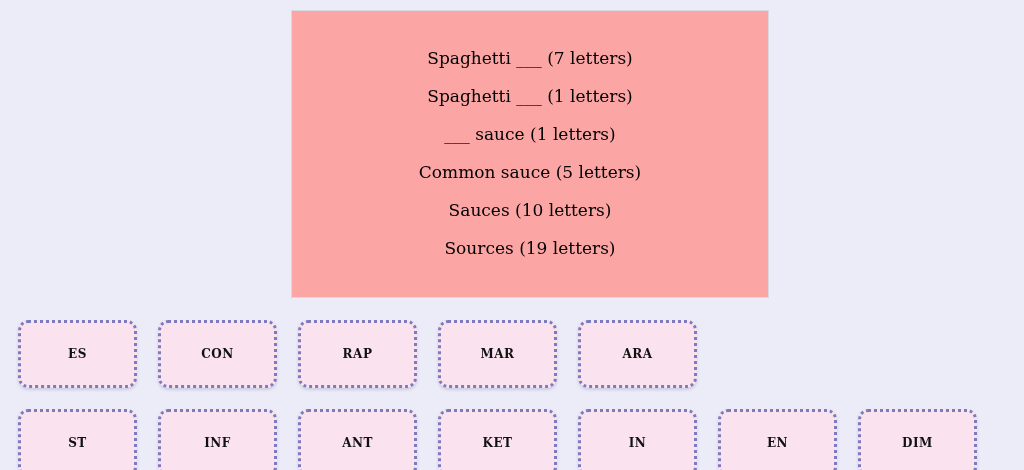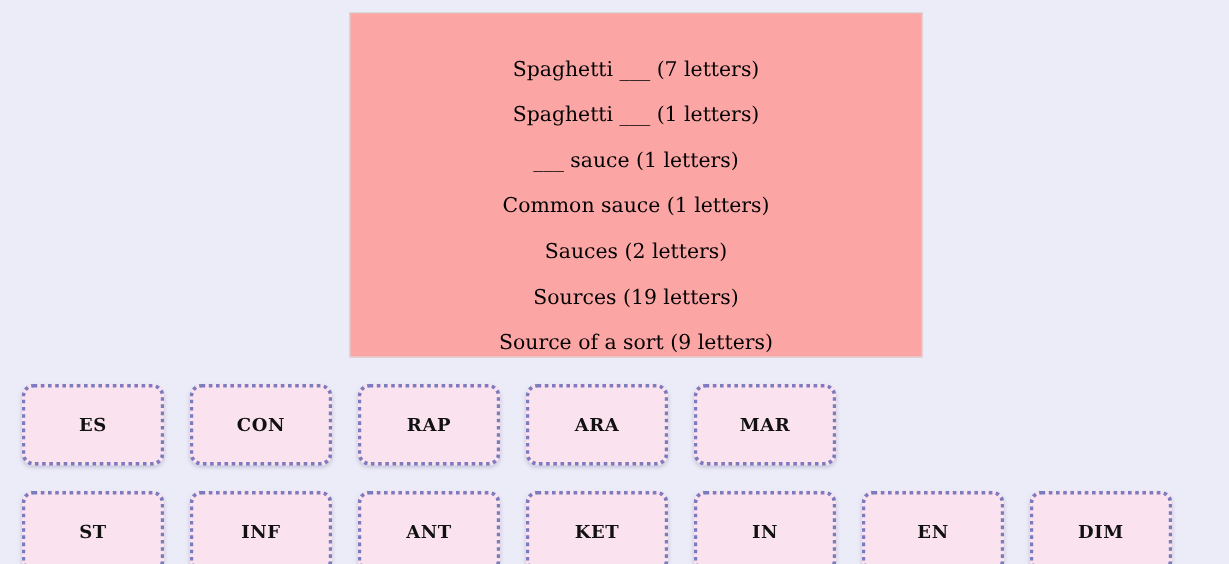--- a/index.html
+++ b/index.html
@@ -44,48 +44,47 @@
   .tile {
     width: 119px;
     height: 68px;
     box-sizing: border-box;
     background: #fae3ee;
     border: 3px dotted #7b7bbe;
     border-radius: 10px;
     display: flex;
     align-items: center;
     justify-content: center;
-    font-size: 15px;
+    font-size: 12px;
     font-weight: bold;
     color: #111111;
     letter-spacing: 0.5px;
     box-shadow: 0 2px 3px rgba(110,110,160,0.25);
     cursor: pointer;
     user-select: none;
   }
 </style>
 </head>
 <body>
 
 <div class="clue-card">
   <div class="clue-line">Spaghetti ___ (7 letters)</div>
   <div class="clue-line">Spaghetti ___ (1 letters)</div>
   <div class="clue-line">___ sauce (1 letters)</div>
-  <div class="clue-line">Common sauce (1 letters)</div>
-  <div class="clue-line">Sauces (2 letters)</div>
+  <div class="clue-line">Common sauce (5 letters)</div>
+  <div class="clue-line">Sauces (10 letters)</div>
   <div class="clue-line">Sources (19 letters)</div>
-  <div class="clue-line">Source of a sort (9 letters)</div>
 </div>
 
 <div class="tile-row row-1">
   <div class="tile">ES</div>
   <div class="tile">CON</div>
   <div class="tile">RAP</div>
+  <div class="tile">MAR</div>
   <div class="tile">ARA</div>
-  <div class="tile">MAR</div>
 </div>
 
 <div class="tile-row row-2">
   <div class="tile">ST</div>
   <div class="tile">INF</div>
   <div class="tile">ANT</div>
   <div class="tile">KET</div>
   <div class="tile">IN</div>
   <div class="tile">EN</div>
   <div class="tile">DIM</div>

